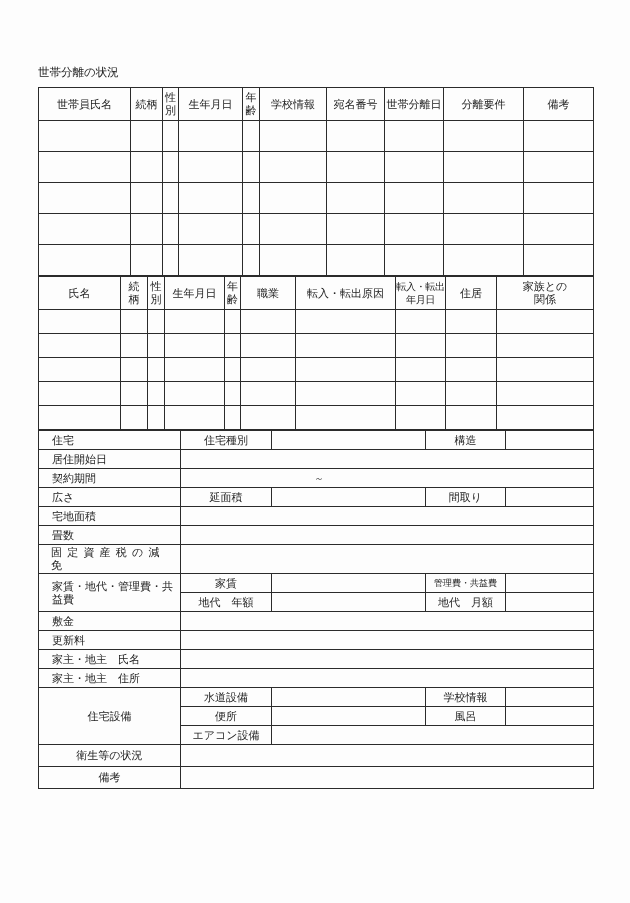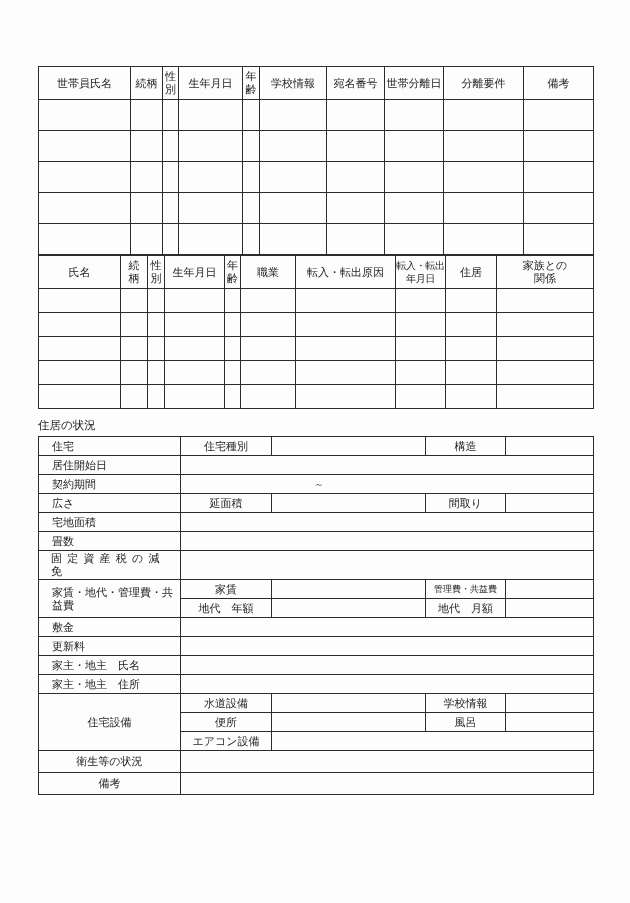--- a/index.html
+++ b/index.html
@@ -54,20 +54,21 @@
   .t3 td.spread { letter-spacing: 5.2px; padding-left: 12px; text-align: left; }
   .t3 td.small { font-size: 9px; margin-top: 36px; }
   .t3 td.tilde { text-align: left; padding-left: 135px; }
   .t3 td.ctr { text-align: center; }
 </style>
 </head>
 <body>
 
 <div class="page">
 
+  <h2 class="section-title">世帯分離の状況</h2>
   <table class="t1">
     <colgroup>
       <col style="width:92px">
         <col style="width:32px">
         <col style="width:16px">
       <col style="width:64px">
         <col style="width:17px">
         <col style="width:67px">
       <col style="width:58px">
         <col style="width:59px">
@@ -243,21 +244,20 @@
           <td></td>
           <td></td>
           <td></td>
           <td></td>
           <td></td>
           <td></td>
         </tr>
       </tbody>
   </table>
 
-  <h2 class="section-title spaced">住居の状況</h2>
   <table class="t3">
     <colgroup>
       <col style="width:142px">
         <col style="width:91px">
         <col style="width:154px">
       <col style="width:80px">
         <col style="width:88px">
     </colgroup>
     <tbody>
       <tr>

